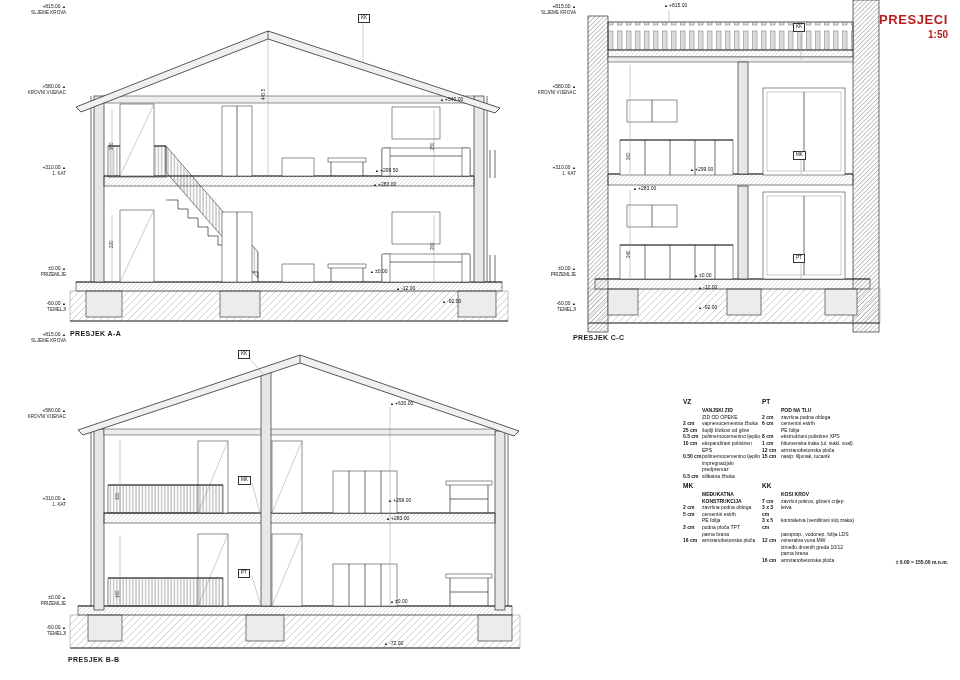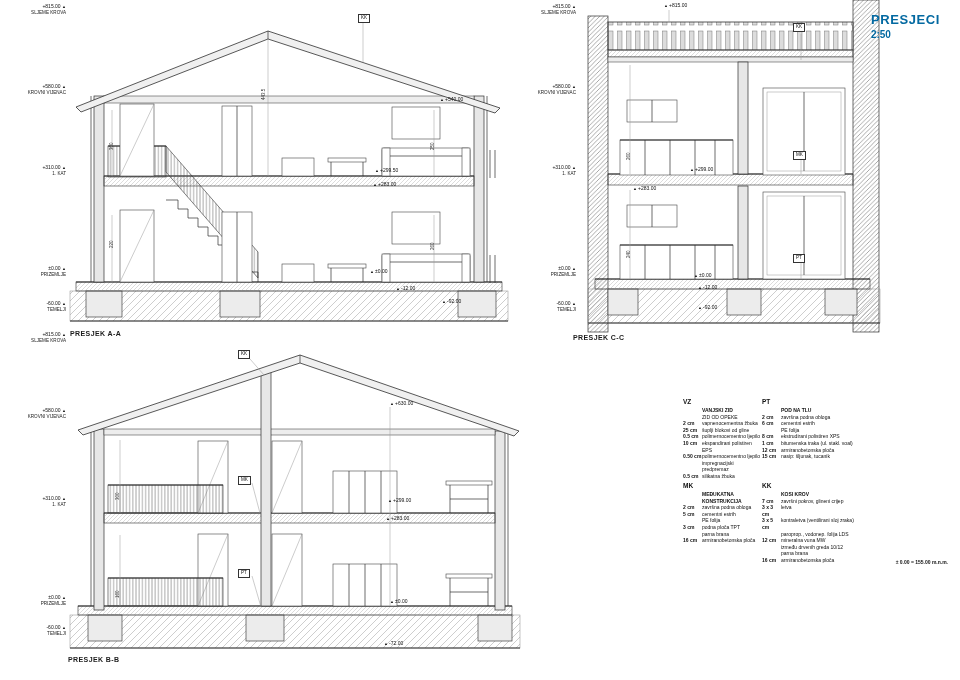--- a/index.html
+++ b/index.html
@@ -6,21 +6,21 @@
   body{width:960px;height:680px;font-family:"Liberation Sans","DejaVu Sans",sans-serif;}
   #sheet{position:relative;width:960px;height:680px;background:#fff;overflow:hidden;}
   svg.panel{position:absolute;}
   #svg-aa{left:0;top:0;}
   #svg-cc{left:535px;top:0;}
   #svg-bb{left:0;top:345px;}
   .caption{position:absolute;font-size:7px;font-weight:bold;color:#1c1c1c;letter-spacing:.4px;}
   #cap-aa{left:70px;top:330px;}
   #cap-cc{left:573px;top:334px;}
   #cap-bb{left:68px;top:656px;}
-  #title{position:absolute;right:20px;top:12px;text-align:left;color:#0369a1;}
+  #title{position:absolute;right:12px;top:12px;text-align:right;color:#b91c1c;}
   #title .t1{font-size:13px;font-weight:bold;letter-spacing:.6px;}
   #title .t2{font-size:10px;font-weight:bold;margin-top:2px;}
   .lvl{position:absolute;width:62px;text-align:right;font-size:5px;line-height:5.6px;color:#111;}
   .lvl .tri{font-size:4px;}
   .lvl .nm{font-size:4.6px;color:#222;}
   .mk{position:absolute;font-size:5px;color:#111;white-space:nowrap;line-height:5px;}
   .mk .tri{font-size:4px;}
   .mkbox{position:absolute;font-size:4.6px;color:#111;border:1px solid #333;background:#fff;padding:1px 2px;line-height:4.6px;white-space:nowrap;}
   .mkdim{position:absolute;font-size:4.5px;color:#333;transform:rotate(-90deg);transform-origin:left top;white-space:nowrap;}
   .lgroup{position:absolute;color:#111;}
@@ -275,21 +275,21 @@
       <line class="sl" x1="252" y1="138" x2="261" y2="172"></line>
       <line class="sl" x1="252" y1="231" x2="261" y2="262"></line>
       <line class="sl" x1="120" y1="95" x2="120" y2="168"></line>
       <line class="sl" x1="120" y1="190" x2="120" y2="261"></line>
       <line class="sl" x1="390" y1="62" x2="390" y2="261"></line>
     </g>
   </svg>
 
   <div id="title">
     <div class="t1">PRESJECI</div>
-    <div class="t2">2:50</div>
+    <div class="t2">1:50</div>
   </div>
   <div class="caption" id="cap-aa">PRESJEK A-A</div>
   <div class="caption" id="cap-cc">PRESJEK C-C</div>
   <div class="caption" id="cap-bb">PRESJEK B-B</div>
 
   <div id="levels">
       <div class="lvl" style="left: 4px; top: 4px;">
         <div>+815.00 <span class="tri">▲</span></div>
         <div class="nm">SLJEME KROVA</div>
       </div>

